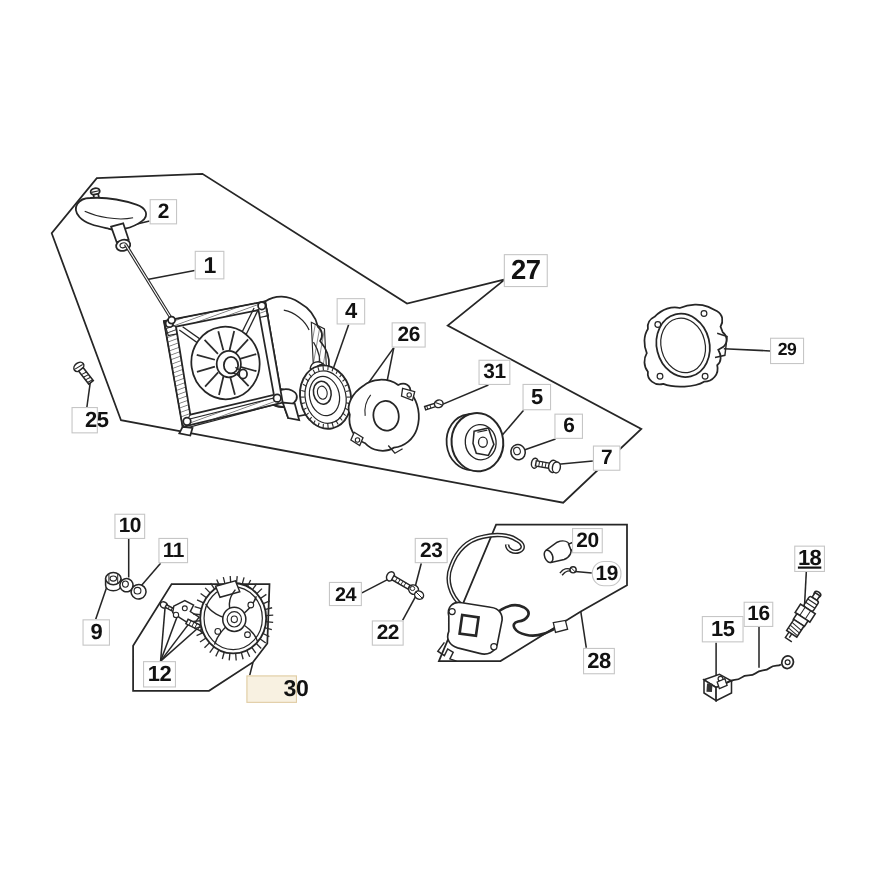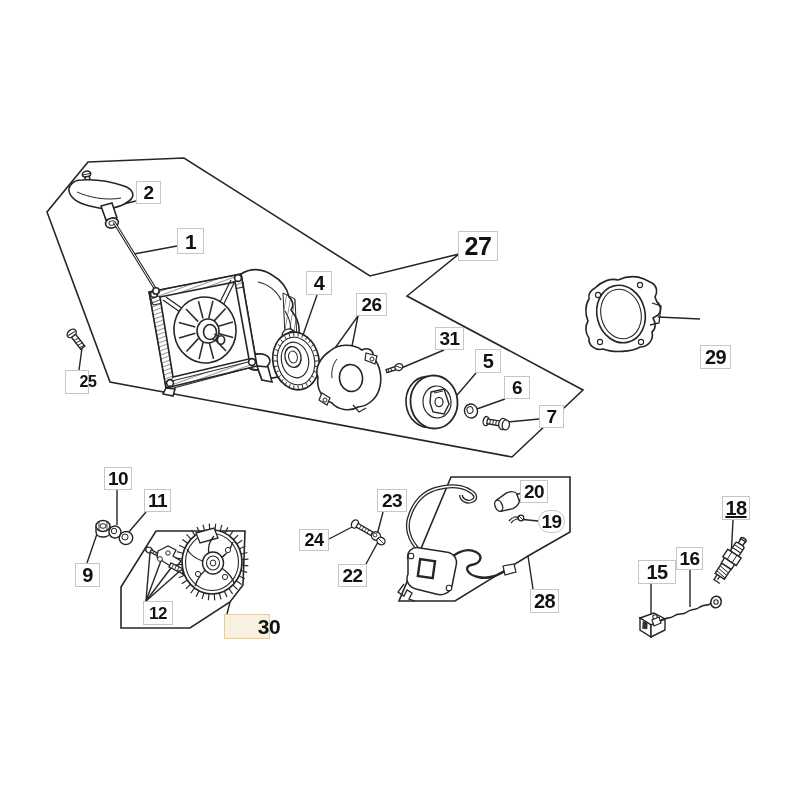--- a/index.html
+++ b/index.html
@@ -402,33 +402,33 @@
     <line x1="-5.5" y1="8" x2="5.5" y2="9.5" stroke-width="0.9"></line>
     <line x1="-5.5" y1="11" x2="5.5" y2="12.5" stroke-width="0.9"></line>
     <line x1="-5.5" y1="14" x2="5.5" y2="15.5" stroke-width="0.9"></line>
     <path d="M 0,17 L 0,21 M -3,17 L -3,23 L 4,23" fill="none" stroke-width="1.3"></path>
   </g>
 </svg>
 
 <div id="labels">
       <div class="plabel" style="left: 136px; top: 181px; width: 25px; height: 23px; font-size: 19px;">2</div>
       <div class="plabel" style="left: 177px; top: 228px; width: 27px; height: 26px; font-size: 21px;">1</div>
-      <div class="plabel" style="left: 65px; top: 370px; width: 19px; height: 24px; font-size: 16px; padding-left: 22px;">25</div>
+      <div class="plabel" style="left: 65px; top: 370px; width: 19px; height: 24px; font-size: 20px; padding-left: 22px;">25</div>
       <div class="plabel" style="left: 306px; top: 271px; width: 26px; height: 24px; font-size: 20px;">4</div>
       <div class="plabel" style="left: 356px; top: 293px; width: 31px; height: 23px; font-size: 19px;">26</div>
       <div class="plabel" style="left: 435px; top: 327px; width: 29px; height: 23px; font-size: 19px;">31</div>
       <div class="plabel" style="left: 475px; top: 349px; width: 26px; height: 24px; font-size: 20px;">5</div>
       <div class="plabel" style="left: 504px; top: 376px; width: 26px; height: 23px; font-size: 19px;">6</div>
       <div class="plabel" style="left: 539px; top: 405px; width: 25px; height: 23px; font-size: 19px;">7</div>
       <div class="plabel" style="left: 458px; top: 231px; width: 40px; height: 30px; font-size: 25px;">27</div>
-      <div class="plabel" style="left: 700px; top: 307px; width: 31px; height: 24px; font-size: 20px; margin-top: 38px;">29</div>
+      <div class="plabel" style="left: 700px; top: 307px; width: 31px; height: 24px; font-size: 16px;">29</div>
       <div class="plabel" style="left: 104px; top: 467px; width: 28px; height: 23px; font-size: 19px;">10</div>
       <div class="plabel" style="left: 144px; top: 489px; width: 27px; height: 23px; font-size: 19px;">11</div>
       <div class="plabel" style="left: 75px; top: 563px; width: 25px; height: 24px; font-size: 20px;">9</div>
-      <div class="plabel" style="left: 130px; top: 601px; width: 30px; height: 24px; font-size: 17px; margin-left: 13px;">12</div>
+      <div class="plabel" style="left: 130px; top: 601px; width: 30px; height: 24px; font-size: 20px;">12</div>
       <div class="plabel hl" style="left: 224px; top: 614px; width: 31px; height: 25px; font-size: 21px;">30</div>
       <div class="plabel" style="left: 299px; top: 529px; width: 30px; height: 22px; font-size: 18px;">24</div>
       <div class="plabel" style="left: 377px; top: 489px; width: 30px; height: 23px; font-size: 19px;">23</div>
       <div class="plabel" style="left: 338px; top: 564px; width: 29px; height: 23px; font-size: 19px;">22</div>
       <div class="plabel" style="left: 520px; top: 480px; width: 28px; height: 23px; font-size: 19px;">20</div>
       <div class="plabel" style="left: 538px; top: 510px; width: 27px; height: 23px; font-size: 19px; border-radius: 11px;">19</div>
       <div class="plabel" style="left: 530px; top: 589px; width: 29px; height: 24px; font-size: 20px;">28</div>
       <div class="plabel" style="left: 638px; top: 560px; width: 38px; height: 24px; font-size: 20px;">15</div>
       <div class="plabel" style="left: 676px; top: 547px; width: 27px; height: 23px; font-size: 19px;">16</div>
       <div class="plabel" style="left: 722px; top: 496px; width: 28px; height: 24px; font-size: 20px; text-decoration: underline;">18</div>

